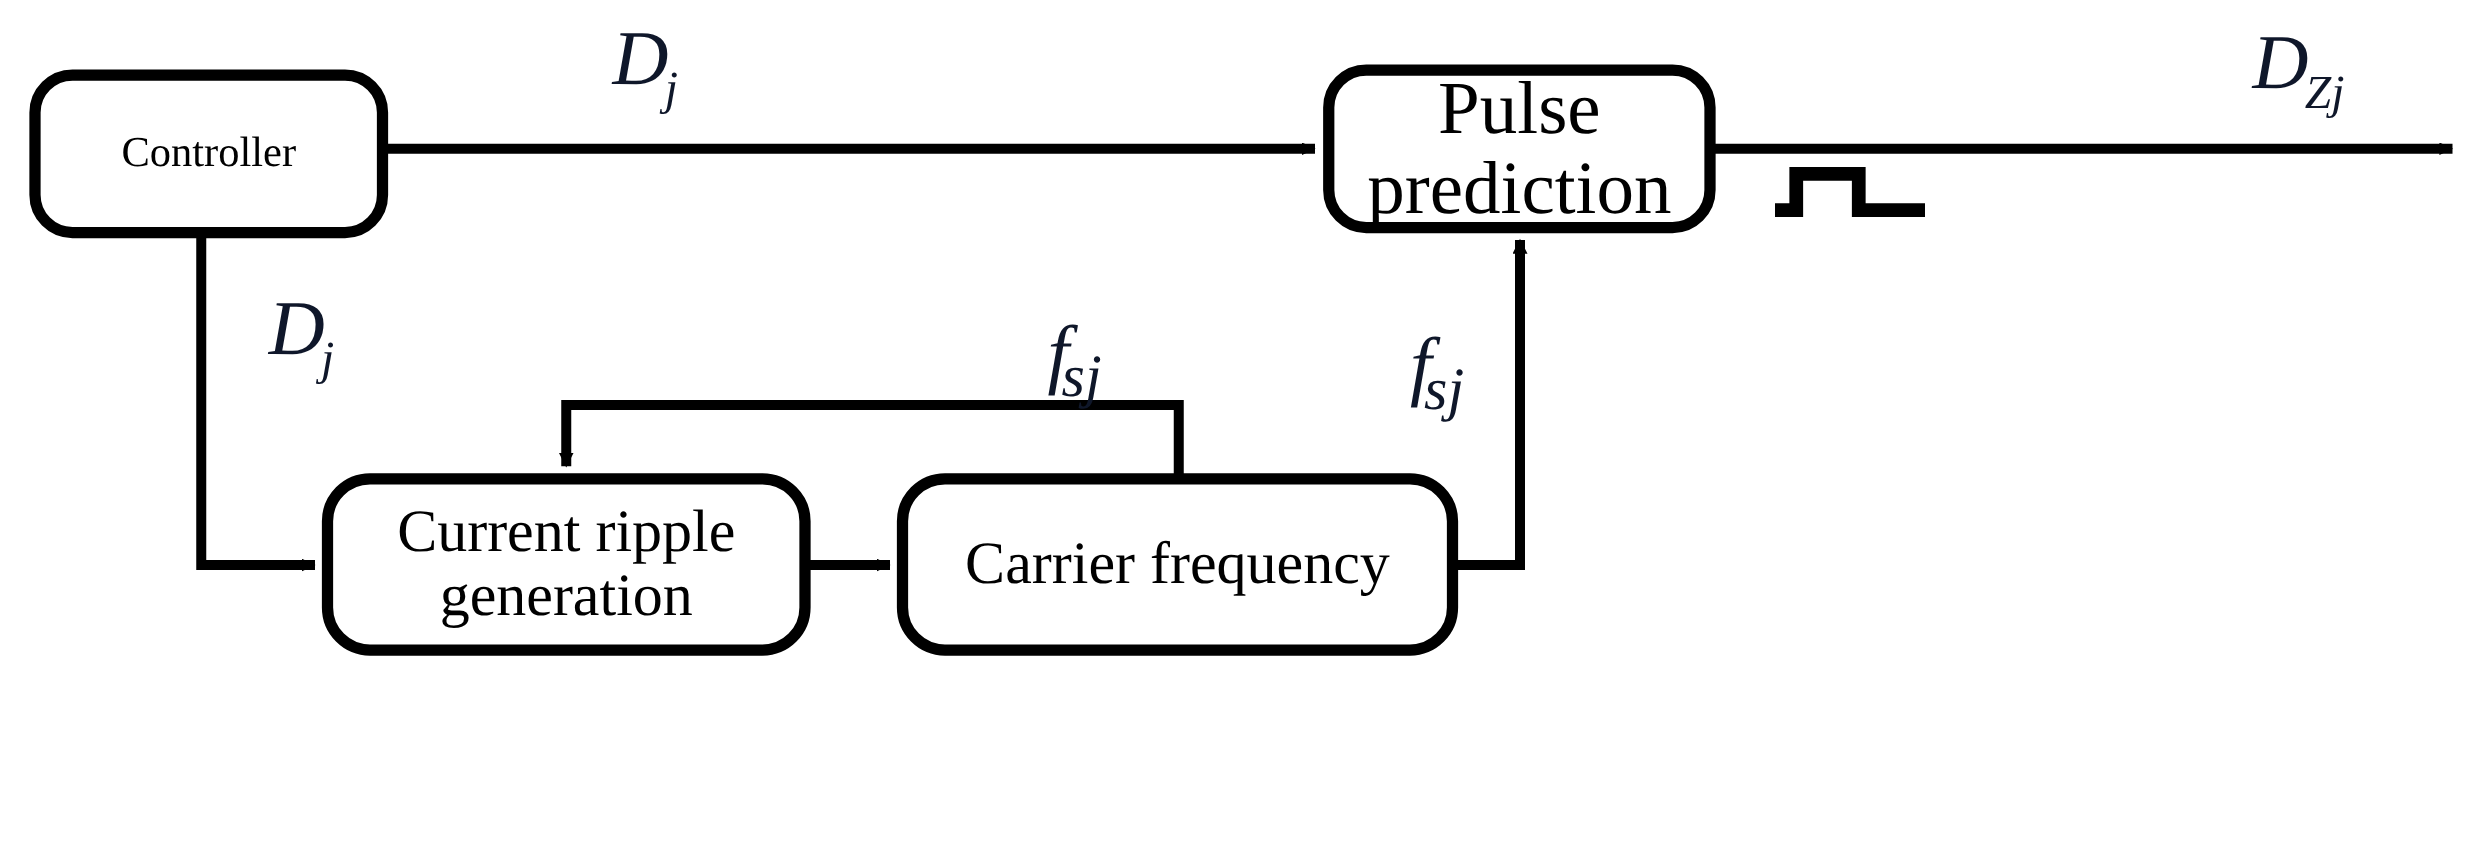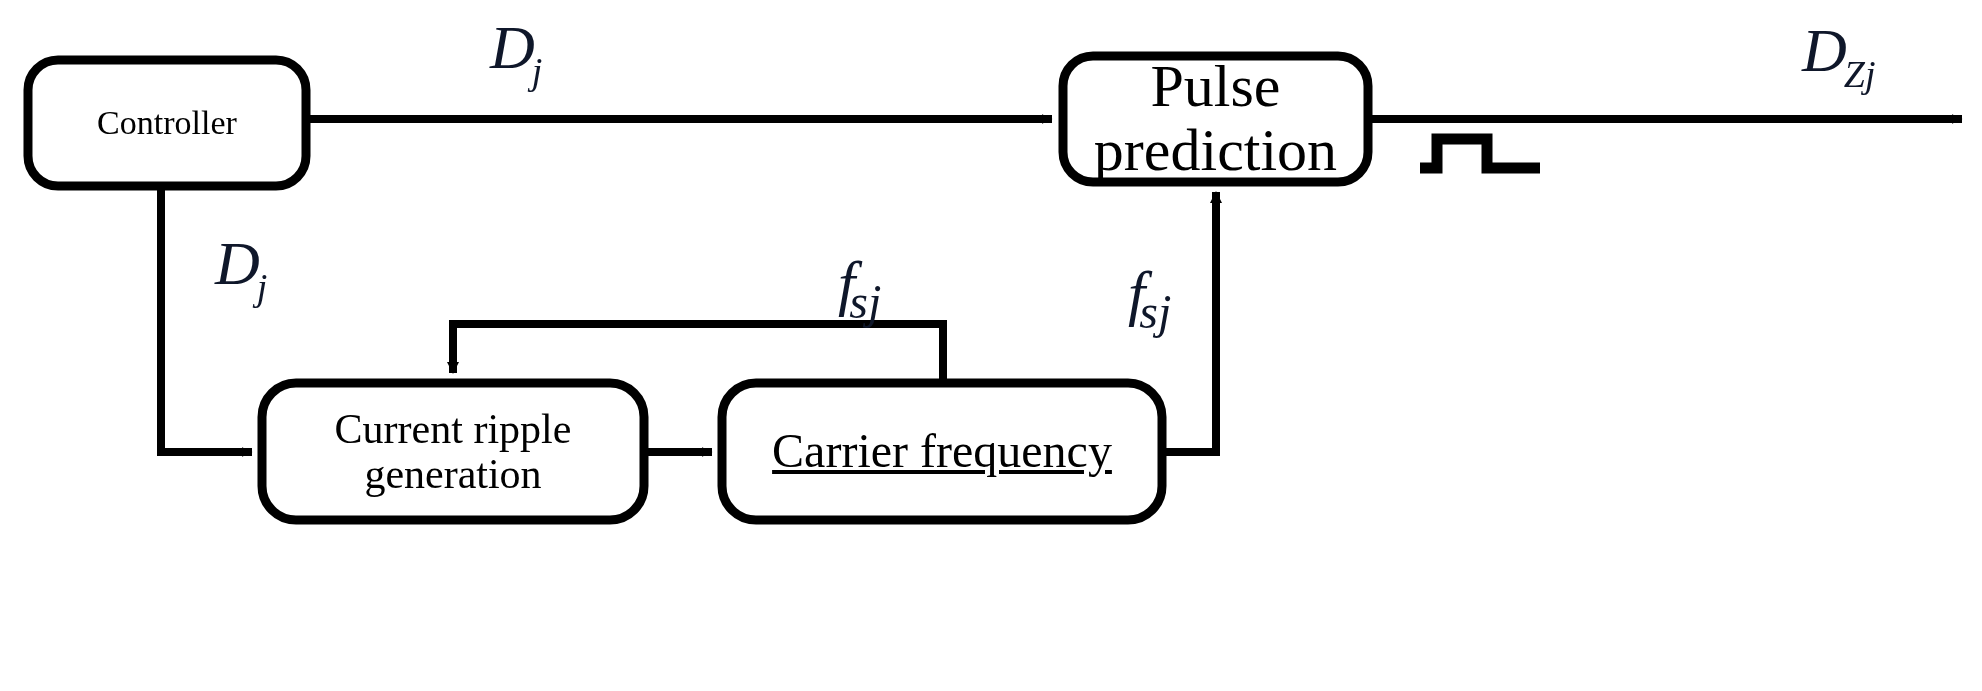--- a/index.html
+++ b/index.html
@@ -98,26 +98,26 @@
 
   <div class="blk-text" style="left:28px; top:60px; width:278px; height:126px; font-size:34px;">
     <span>Controller</span>
   </div>
 
   <div class="blk-text" style="left:1063px; top:56px; width:305px; height:126px; font-size:60px;">
     <span>Pulse</span>
     <span>prediction</span>
   </div>
 
-  <div class="blk-text" style="left:262px; top:383px; width:382px; height:137px; font-size:42px;">
+  <div class="blk-text" style="left:262px; top:383px; width:382px; height:137px; font-size:48px;">
     <span>Current ripple</span>
     <span>generation</span>
   </div>
 
-  <div class="blk-text" style="left:722px; top:383px; width:440px; height:137px; font-size:48px;text-decoration:underline;">
+  <div class="blk-text" style="left:722px; top:383px; width:440px; height:137px; font-size:48px;">
     <span>Carrier frequency</span>
   </div>
 
   <div class="sig-label" style="left:490px; top:12px;">
     <span class="base">D</span><span class="sub">j</span>
   </div>
 
   <div class="sig-label" style="left:215px; top:228px;">
     <span class="base">D</span><span class="sub">j</span>
   </div>

